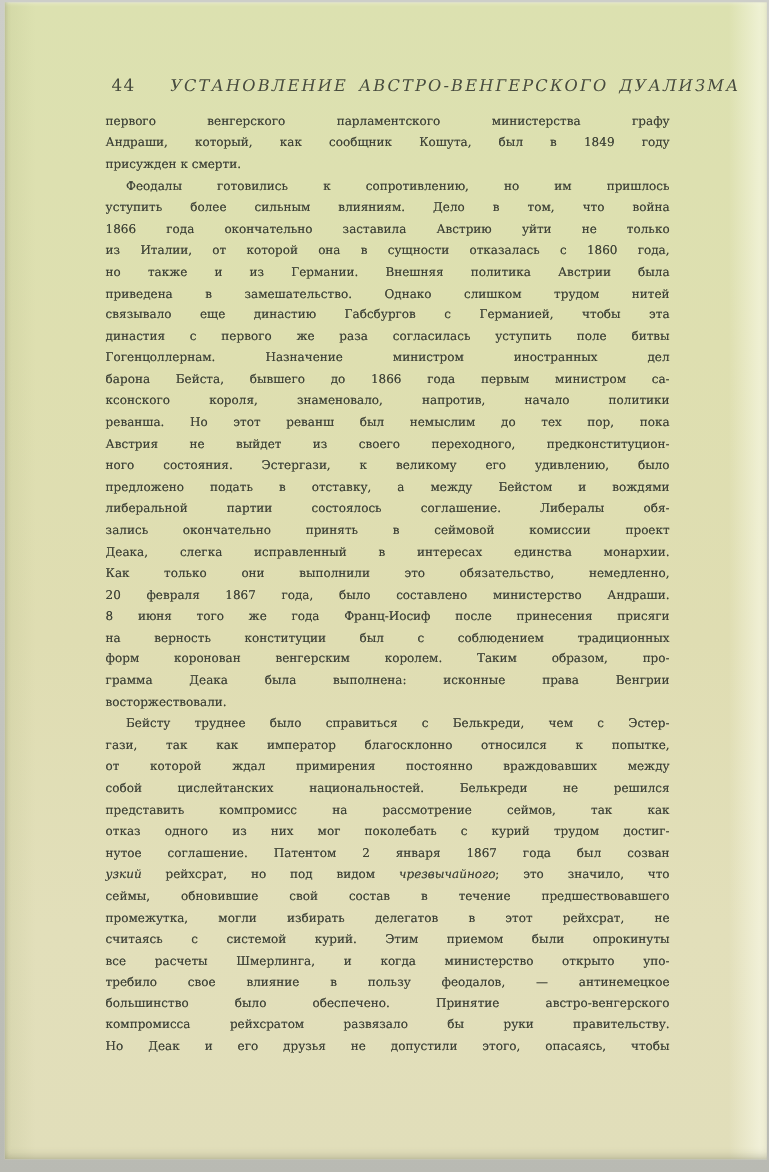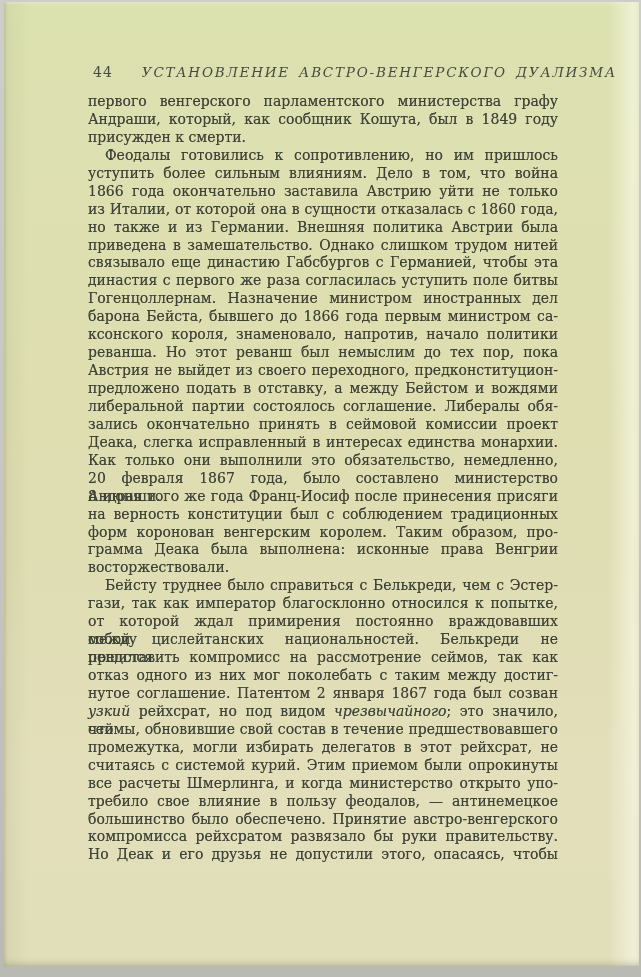--- a/index.html
+++ b/index.html
@@ -52,21 +52,21 @@
     font-size: 13.5px;
     letter-spacing: 1.8px;
     word-spacing: 3px;
     margin-left: 29px;
   }
   .textblock {
     position: absolute;
     left: 84px;
     top: 91px;
     width: 470px;
-    font-size: 14px;
+    font-size: 10px;
     line-height: 17.95px;
     color: #3e4237;
     text-shadow: 0 0 0.45px rgba(62,66,55,0.65);
   }
   .line {
     height: 17.95px;
     text-align: justify;
     text-align-last: justify;
   }
   .line.para-end {
@@ -99,37 +99,38 @@
         <div class="line">из Италии, от которой она в сущности отказалась с 1860 года,</div>
         <div class="line">но также и из Германии. Внешняя политика Австрии была</div>
         <div class="line">приведена в замешательство. Однако слишком трудом нитей</div>
         <div class="line">связывало еще династию Габсбургов с Германией, чтобы эта</div>
         <div class="line">династия с первого же раза согласилась уступить поле битвы</div>
         <div class="line">Гогенцоллернам. Назначение министром иностранных дел</div>
         <div class="line">барона Бейста, бывшего до 1866 года первым министром са-</div>
         <div class="line">ксонского короля, знаменовало, напротив, начало политики</div>
         <div class="line">реванша. Но этот реванш был немыслим до тех пор, пока</div>
         <div class="line">Австрия не выйдет из своего переходного, предконституцион-</div>
+        <div class="line">ного состояния. Эстергази, к великому его удивлению, было</div>
         <div class="line">предложено подать в отставку, а между Бейстом и вождями</div>
         <div class="line">либеральной партии состоялось соглашение. Либералы обя-</div>
         <div class="line">зались окончательно принять в сеймовой комиссии проект</div>
         <div class="line">Деака, слегка исправленный в интересах единства монархии.</div>
         <div class="line">Как только они выполнили это обязательство, немедленно,</div>
         <div class="line">20 февраля 1867 года, было составлено министерство Андраши.</div>
         <div class="line">8 июня того же года Франц-Иосиф после принесения присяги</div>
         <div class="line">на верность конституции был с соблюдением традиционных</div>
         <div class="line">форм коронован венгерским королем. Таким образом, про-</div>
         <div class="line">грамма Деака была выполнена: исконные права Венгрии</div>
         <div class="line para-end">восторжествовали.</div>
         <div class="line indent">Бейсту труднее было справиться с Белькреди, чем с Эстер-</div>
         <div class="line">гази, так как император благосклонно относился к попытке,</div>
         <div class="line">от которой ждал примирения постоянно враждовавших между</div>
         <div class="line">собой цислейтанских национальностей. Белькреди не решился</div>
         <div class="line">представить компромисс на рассмотрение сеймов, так как</div>
-        <div class="line">отказ одного из них мог поколебать с таким между достиг-</div>
+        <div class="line">отказ одного из них мог поколебать с курий трудом достиг-</div>
         <div class="line">нутое соглашение. Патентом 2 января 1867 года был созван</div>
         <div class="line"><em>узкий</em><span> рейхсрат, но под видом </span><em>чрезвычайного</em><span>; это значило, что</span></div>
         <div class="line">сеймы, обновившие свой состав в течение предшествовавшего</div>
         <div class="line">промежутка, могли избирать делегатов в этот рейхсрат, не</div>
         <div class="line">считаясь с системой курий. Этим приемом были опрокинуты</div>
         <div class="line">все расчеты Шмерлинга, и когда министерство открыто упо-</div>
         <div class="line">требило свое влияние в пользу феодалов, — антинемецкое</div>
         <div class="line">большинство было обеспечено. Принятие австро-венгерского</div>
         <div class="line">компромисса рейхсратом развязало бы руки правительству.</div>
         <div class="line">Но Деак и его друзья не допустили этого, опасаясь, чтобы</div>

